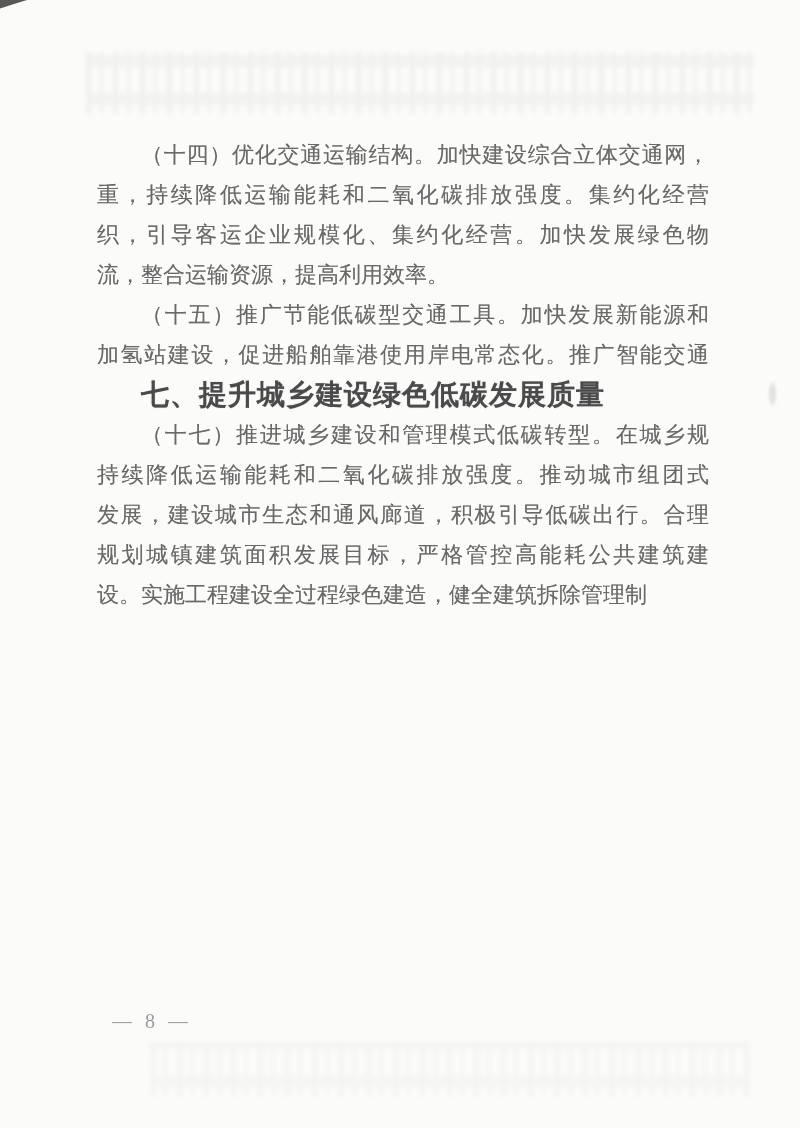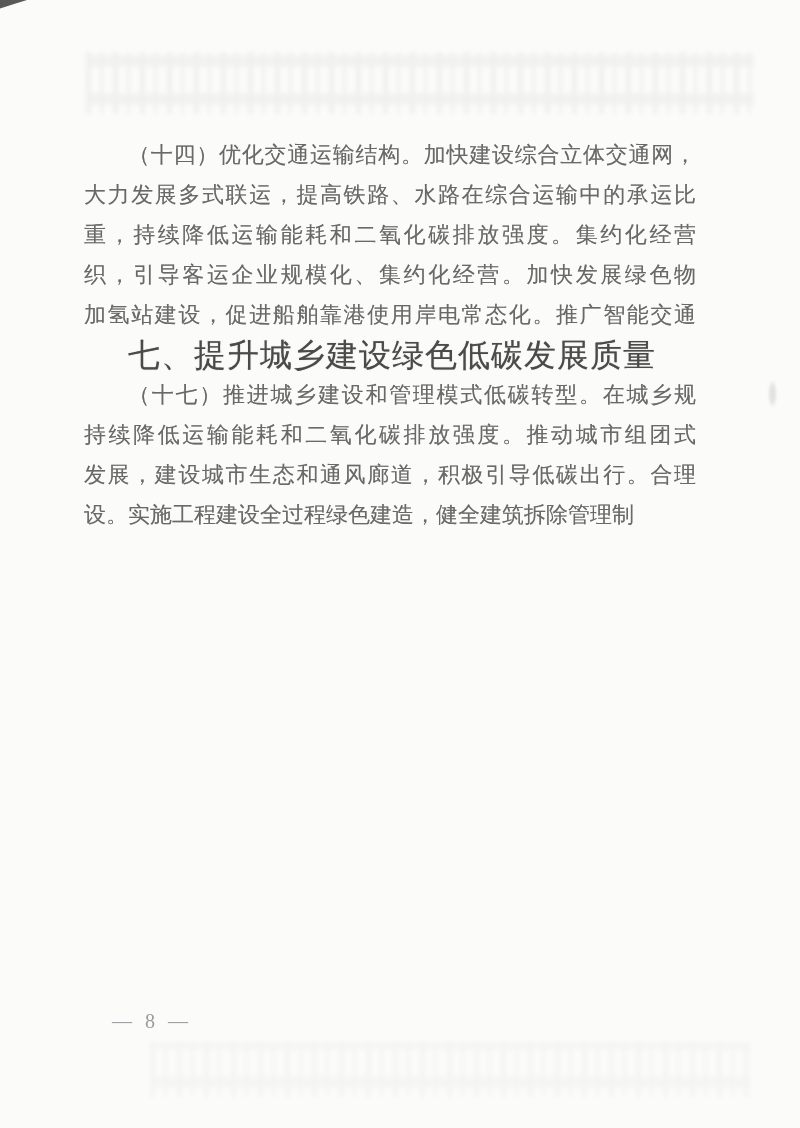--- a/index.html
+++ b/index.html
@@ -35,38 +35,38 @@
   .bleed-bottom { left: 150px; top: 1042px; width: 600px; height: 55px; opacity: .05;  }
   .edge-speck {
     position: absolute; left: 768px; top: 380px;
     width: 9px; height: 28px;
     background: radial-gradient(ellipse at center, #9a9aa0 0 40%, transparent 72%);
     opacity: .25; filter: blur(1px);
   }
 
   .text-block {
     position: absolute;
-    left: 84px; top: 135px;
+    left: 97px; top: 135px;
     width: 612px;
   }
   .line {
     height: 40px;
     line-height: 40px;
     font-size: 22px;
     color: var(--ink, #696969);
     text-align: justify;
     text-align-last: left;
     text-shadow: 0 0 0.6px rgba(105,105,105,.45);
   }
   .line.full  { text-align-last: justify; }
   .line.first { text-indent: 44px; }
   .block.heading .line {
     font-family: "Liberation Sans", sans-serif;
-    font-weight: 400;
-    font-size: 32px;
+    font-weight: 700;
+    font-size: 28px;
     letter-spacing: 1px;
     color: var(--heading-ink, #4a4a4a);
     text-shadow: 0 0 0.8px rgba(60,60,60,.5);
   }
   .page-number {
     position: absolute;
     left: 112px; top: 1004px;
     height: 34px; line-height: 34px;
     font-size: 20px;
     letter-spacing: 4px;
@@ -77,34 +77,36 @@
 <body>
 
 <div class="page">
   <div class="corner-mark"></div>
   <div class="bleed bleed-top"></div>
   <div class="edge-speck"></div>
 
   <div class="text-block">
       <div class="block paragraph">
         <div class="line first full">（十四）优化交通运输结构。加快建设综合立体交通网，</div>
-        <div class="line full">大力发展多式联运，提高铁路、水路在综合运输中的承运比</div>
         <div class="line full">重，持续降低运输能耗和二氧化碳排放强度。集约化经营</div>
         <div class="line full">织，引导客运企业规模化、集约化经营。加快发展绿色物</div>
+        <div class="line">流，整合运输资源，提高利用效率。</div>
       </div>
       <div class="block paragraph">
+        <div class="line first full">（十五）推广节能低碳型交通工具。加快发展新能源和</div>
         <div class="line full">加氢站建设，促进船舶靠港使用岸电常态化。推广智能交通</div>
       </div>
       <div class="block heading">
         <div class="line first">七、提升城乡建设绿色低碳发展质量</div>
       </div>
       <div class="block paragraph">
         <div class="line first full">（十七）推进城乡建设和管理模式低碳转型。在城乡规</div>
         <div class="line full">持续降低运输能耗和二氧化碳排放强度。推动城市组团式</div>
         <div class="line full">发展，建设城市生态和通风廊道，积极引导低碳出行。合理</div>
+        <div class="line full">规划城镇建筑面积发展目标，严格管控高能耗公共建筑建</div>
         <div class="line">设。实施工程建设全过程绿色建造，健全建筑拆除管理制</div>
       </div>
     </div>
 
   <div class="page-number">— 8 —</div>
 
   <div class="bleed bleed-bottom"></div>
 </div>
 
 </body></html>

